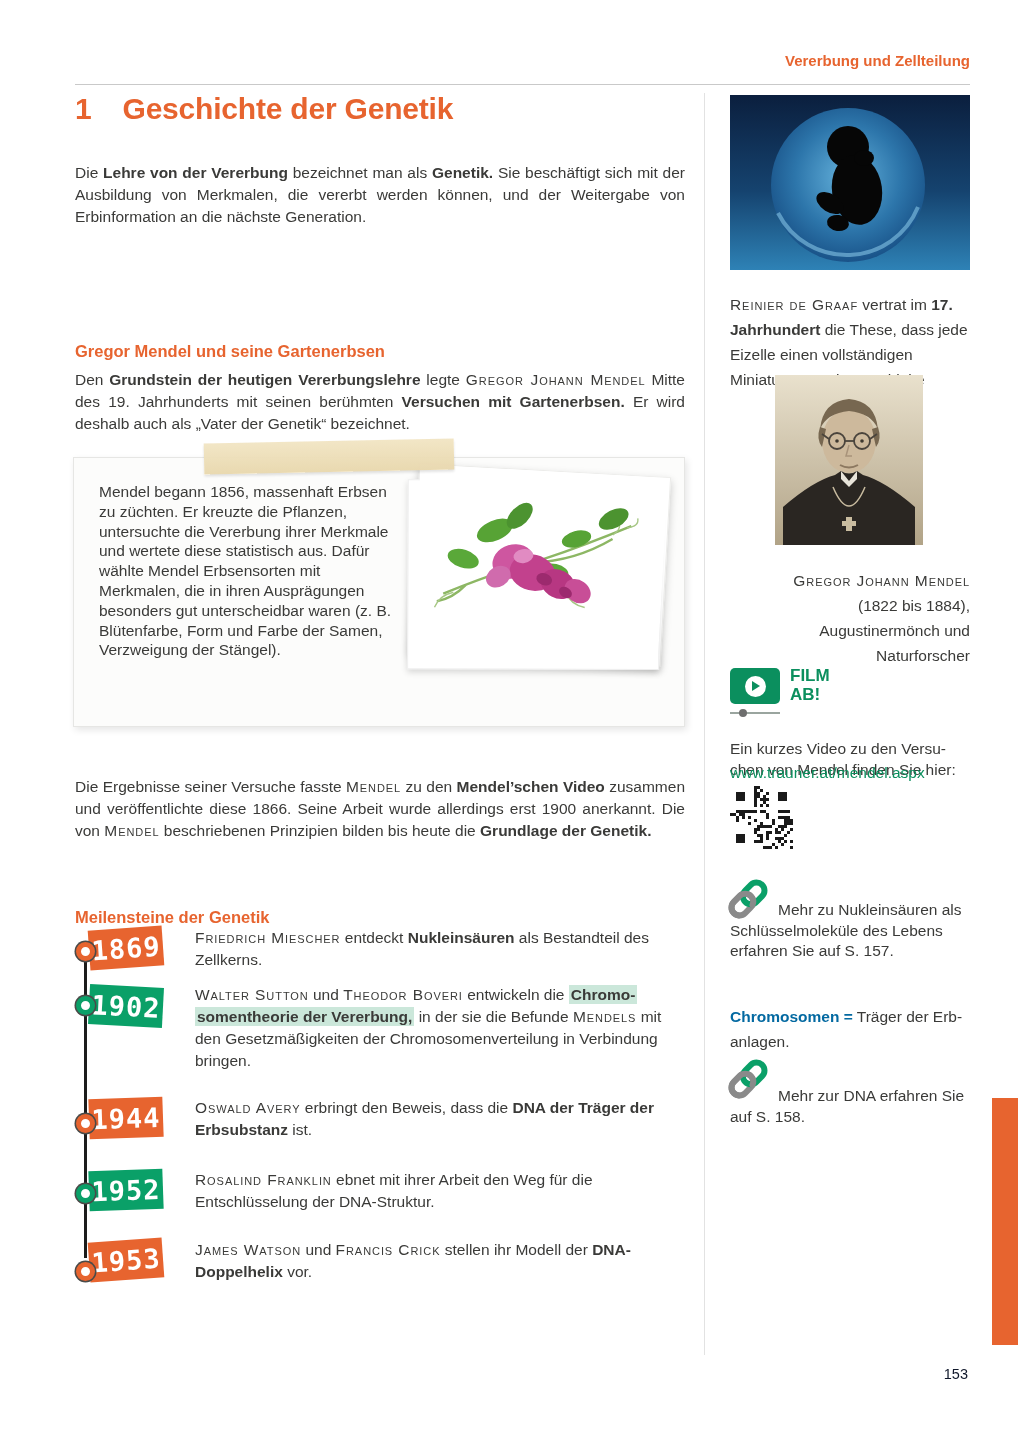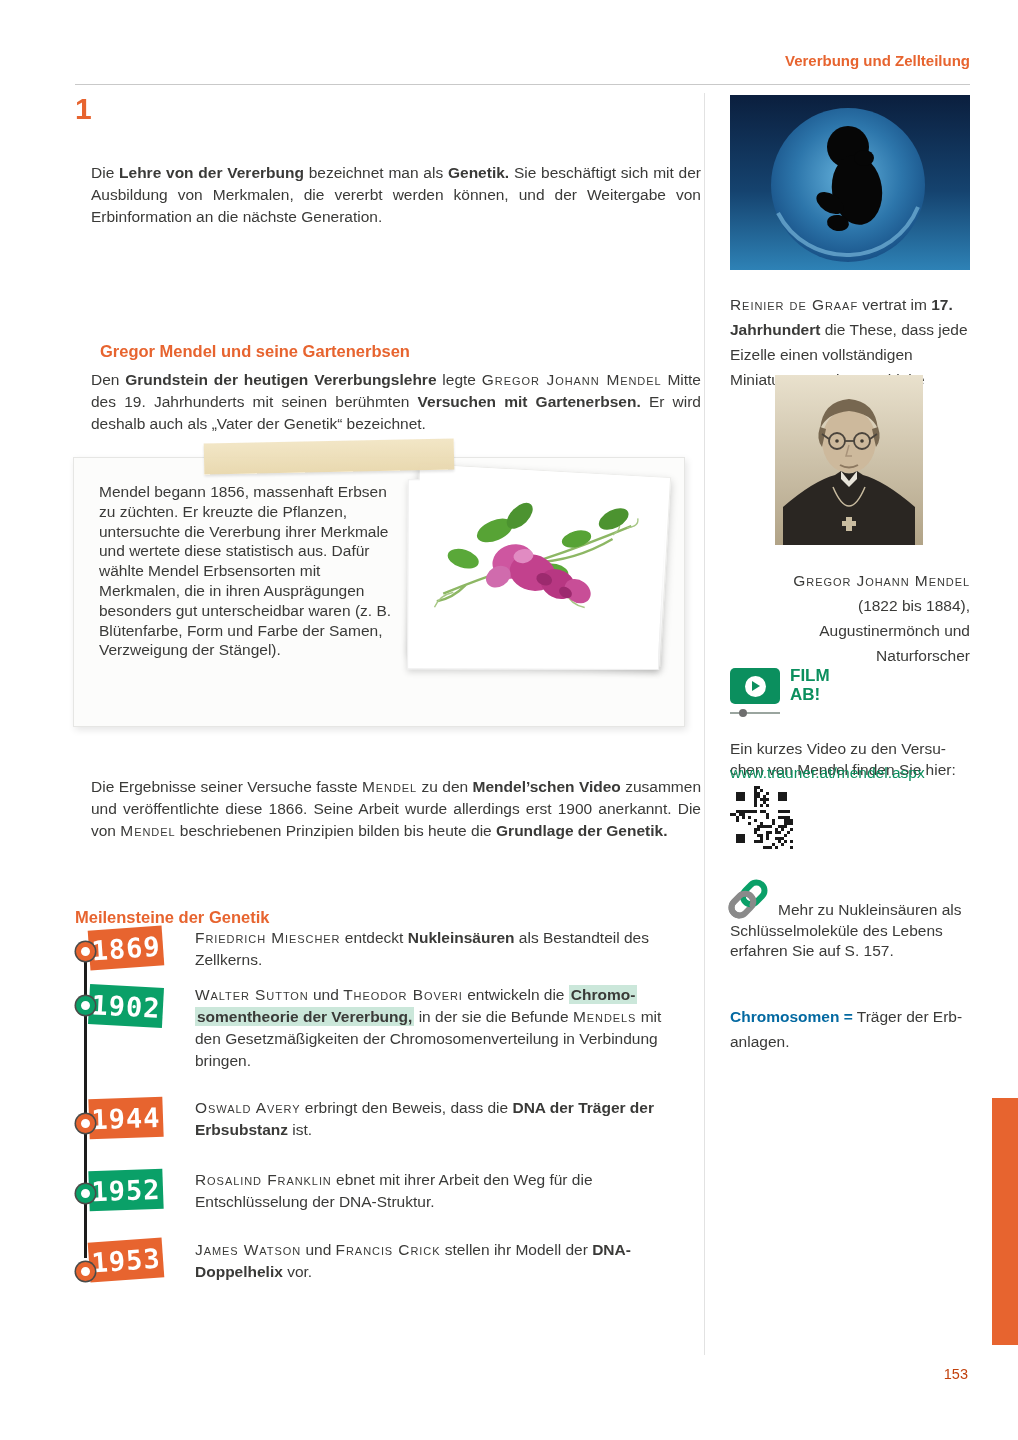--- a/index.html
+++ b/index.html
@@ -11,25 +11,25 @@
 
   
   .header-label{position:absolute;top:52px;right:48px;font-size:15px;font-weight:600;color:#e7642f;}
   .top-rule{position:absolute;top:84px;left:75px;width:895px;height:1px;background:#c9c9c9;}
   .col-divider{position:absolute;left:704px;top:93px;width:1px;height:1262px;background:#e2e2e2;}
 
   
   .chapter-title-row{position:absolute;left:75px;top:92px;display:flex;gap:31px;
         font-size:30px;font-weight:bold;color:#e7642f;letter-spacing:-.2px;}
   .para{position:absolute;left:75px;width:610px;font-size:15.5px;line-height:22px;}
-  .just{text-align:justify;margin-left:16px;}
+  .just{text-align:justify;}
   #intro1{top:146px;}
   #intro2{top:234px;}
   .subhead{position:absolute;left:75px;font-size:16.5px;font-weight:bold;color:#e7642f;}
-  #sec1-head{top:328px;margin-left:25px;}
+  #sec1-head{top:328px;}
   #sec1-body{top:353px;}
   #sec2-head{top:894px;}
   #results{top:760px;}
 
   
   .notebox{position:absolute;left:73px;top:457px;width:612px;height:270px;box-sizing:border-box;
         background:#fcfcfb;border:1px solid #e6e6e4;box-shadow:2px 3px 7px rgba(0,0,0,.10);
         padding:24px 26px 0 25px;}
   .tape{position:absolute;left:130px;top:-17px;width:250px;height:31px;z-index:3;
         background:linear-gradient(180deg,#f2e5c4,#e9d8ae);opacity:.96;transform:rotate(-1.2deg);
@@ -78,33 +78,34 @@
   .linknote{position:absolute;left:730px;width:240px;font-size:15.5px;line-height:20.5px;}
   .linknote .chain{position:absolute;left:-5px;top:-2px;width:46px;height:46px;}
   .linknote p{margin:0;padding-top:22px;text-indent:48px;}
   #note-dna p{padding-top:28px;}
   #note1{top:878px;}
   #chromo-note{position:absolute;left:730px;top:988px;width:240px;font-size:15.5px;line-height:25px;}
   .green-bold{color:#0369a1;font-weight:bold;}
   #note-dna{top:1058px;}
 
   .orange-strip{position:absolute;left:992px;top:1098px;width:26px;height:247px;background:#e7642f;}
-  .page-number{position:absolute;right:50px;top:1366px;font-size:14.5px;color:#c2410c;}
+  .page-number{position:absolute;right:50px;top:1366px;font-size:14.5px;color:#0f172a;}
 </style>
 </head>
 <body>
 
 <div id="page">
 
   <span class="header-label">Vererbung und Zellteilung</span>
   <div class="top-rule"></div>
   <div class="col-divider"></div>
 
   <div class="chapter-title-row">
     <span>1</span>
+    <span>Geschichte der Genetik</span>
   </div>
 
   <p class="para just" id="intro1">Die <b>Lehre von der Vererbung</b> bezeichnet man als <b>Genetik.</b> Sie beschäftigt sich mit der Ausbildung von Merkmalen, die vererbt werden können, und der Weitergabe von Erbinformation an die nächste Generation.</p>
 
   <h2 class="subhead" id="sec1-head">Gregor Mendel und seine Gartenerbsen</h2>
   <p class="para just" id="sec1-body">Den <b>Grundstein der heutigen Vererbungslehre</b> legte <span class="sc">Gregor Johann Mendel</span> Mitte des 19. Jahrhunderts mit seinen berühmten <b>Versuchen mit Gartenerbsen.</b> Er wird deshalb auch als „Vater der Genetik“ bezeichnet.</p>
 
   <div class="notebox">
     <div class="tape"></div>
     <div class="photo-card">
@@ -393,17 +394,29 @@
           <rect x="19" y="15" width="24" height="16" rx="8" stroke="#0aa068" stroke-width="6"></rect>
           <rect x="3" y="15" width="24" height="16" rx="8" stroke="#8a8a8a" stroke-width="6" stroke-dasharray="30 18"></rect>
         </g>
       </svg>
     </span>
     <p>Mehr zu Nukleinsäuren als Schlüsselmoleküle des Lebens erfahren Sie auf S.&nbsp;157.</p>
   </div>
 
   <p id="chromo-note"><span class="green-bold">Chromosomen =</span> Träger der Erb­anlagen.</p>
 
+  <div class="linknote" id="note-dna">
+    <span class="chain">
+      <svg viewBox="0 0 46 46" width="46" height="46">
+        <g transform="rotate(-45 23 23)" fill="none" stroke-linecap="round">
+          <rect x="3" y="15" width="24" height="16" rx="8" stroke="#8a8a8a" stroke-width="6"></rect>
+          <rect x="19" y="15" width="24" height="16" rx="8" stroke="#0aa068" stroke-width="6"></rect>
+          <rect x="3" y="15" width="24" height="16" rx="8" stroke="#8a8a8a" stroke-width="6" stroke-dasharray="30 18"></rect>
+        </g>
+      </svg>
+    </span>
+    <p>Mehr zur DNA erfahren Sie auf S.&nbsp;158.</p>
+  </div>
 
   <div class="orange-strip"></div>
   <span class="page-number">153</span>
 
 </div>
 
 </body></html>

